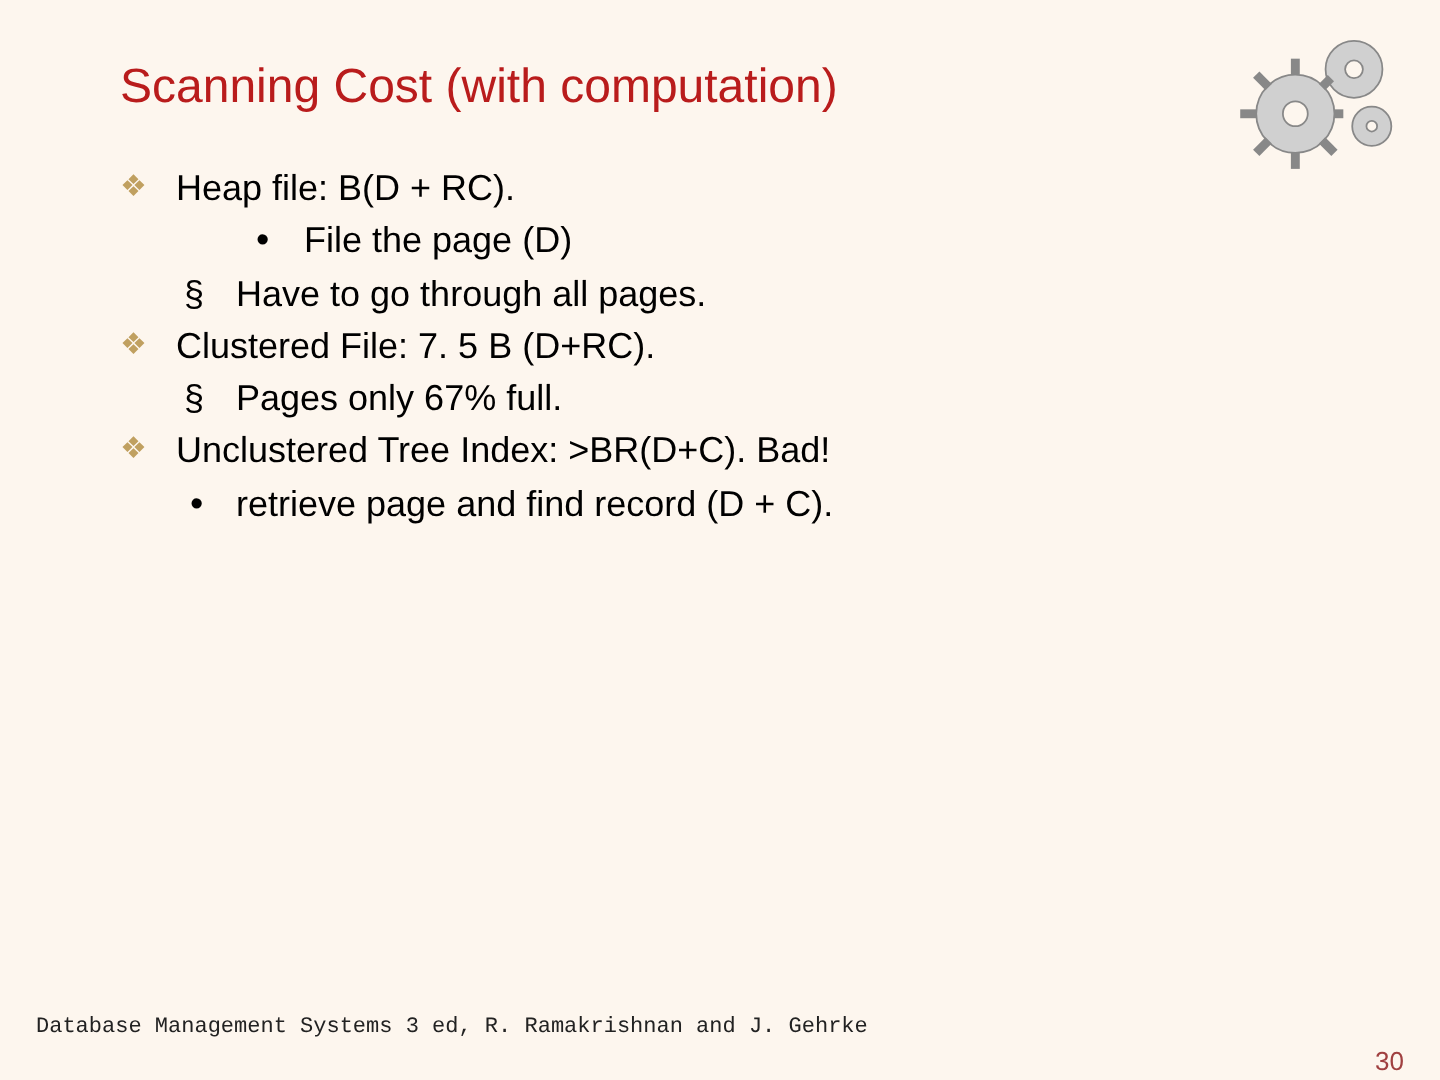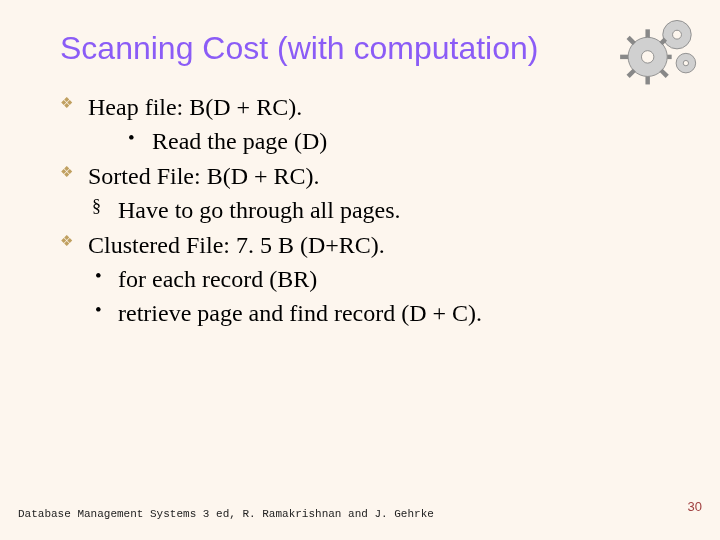--- a/index.html
+++ b/index.html
@@ -16,30 +16,29 @@
   }
   .slide {
     width: 100%;
     height: 100%;
     box-sizing: border-box;
     padding: 30px 40px 40px 60px;
     position: relative;
   }
   .title {
     font-family: Arial, Helvetica, sans-serif;
-    font-size: 32px;
+    font-size: 24px;
     font-weight: normal;
     margin: 0 0 24px 0;
-    color: #8b5cf6;
+    color: #b91c1c;
     white-space: nowrap;
   }
   .content {
-    font-size: 24px;
+    font-size: 18px;
     line-height: 1.35;
-    font-family: Liberation Serif, serif;
   }
   .lvl1 {
     position: relative;
     padding-left: 28px;
     margin-bottom: 2px;
   }
   .lvl1::before {
     content: "❖";
     position: absolute;
     left: 0;
@@ -98,21 +97,21 @@
     position: absolute;
     left: 18px;
     bottom: 20px;
     font-size: 11px;
     font-family: Liberation Mono, monospace;
     color: #222;
   }
   .footer-right {
     position: absolute;
     right: 18px;
-    bottom: 26px;
+    bottom: 2px;
     font-size: 13px;
     color: #a04040;
   }
   .gear-deco {
     position: absolute;
     top: 8px;
     right: 14px;
     width: 90px;
     height: 80px;
   }
@@ -140,23 +139,23 @@
         <line x1="50" y1="70" x2="57" y2="77"></line>
       <line x1="20" y1="70" x2="13" y2="77"></line>
         <line x1="50" y1="40" x2="55" y2="35"></line>
     </g>
   </svg>
 
   <h1 class="title">Scanning Cost (with computation)</h1>
 
   <div class="content">
     <div class="lvl1">Heap file: B(D + RC).</div>
-    <div class="lvl3 dot">Read the page (D)</div>
-    <div class="lvl1">Sorted File: B(D + RC).</div>
+    <div class="lvl3 dot">File the page (D)</div>
     <div class="lvl2 sq">Have to go through all pages.</div>
     <div class="lvl1">Clustered File: 7. 5 B (D+RC).</div>
-    <div class="lvl2 dot">for each record (BR)</div>
+    <div class="lvl2 sq">Pages only 67% full.</div>
+    <div class="lvl1">Unclustered Tree Index: &gt;BR(D+C). Bad!</div>
     <div class="lvl2 dot">retrieve page and find record (D + C).</div>
   </div>
 
   <div class="footer-left">Database Management Systems 3 ed, R. Ramakrishnan and J. Gehrke</div>
   <div class="footer-right">30</div>
 </div>
 
 </body></html>

